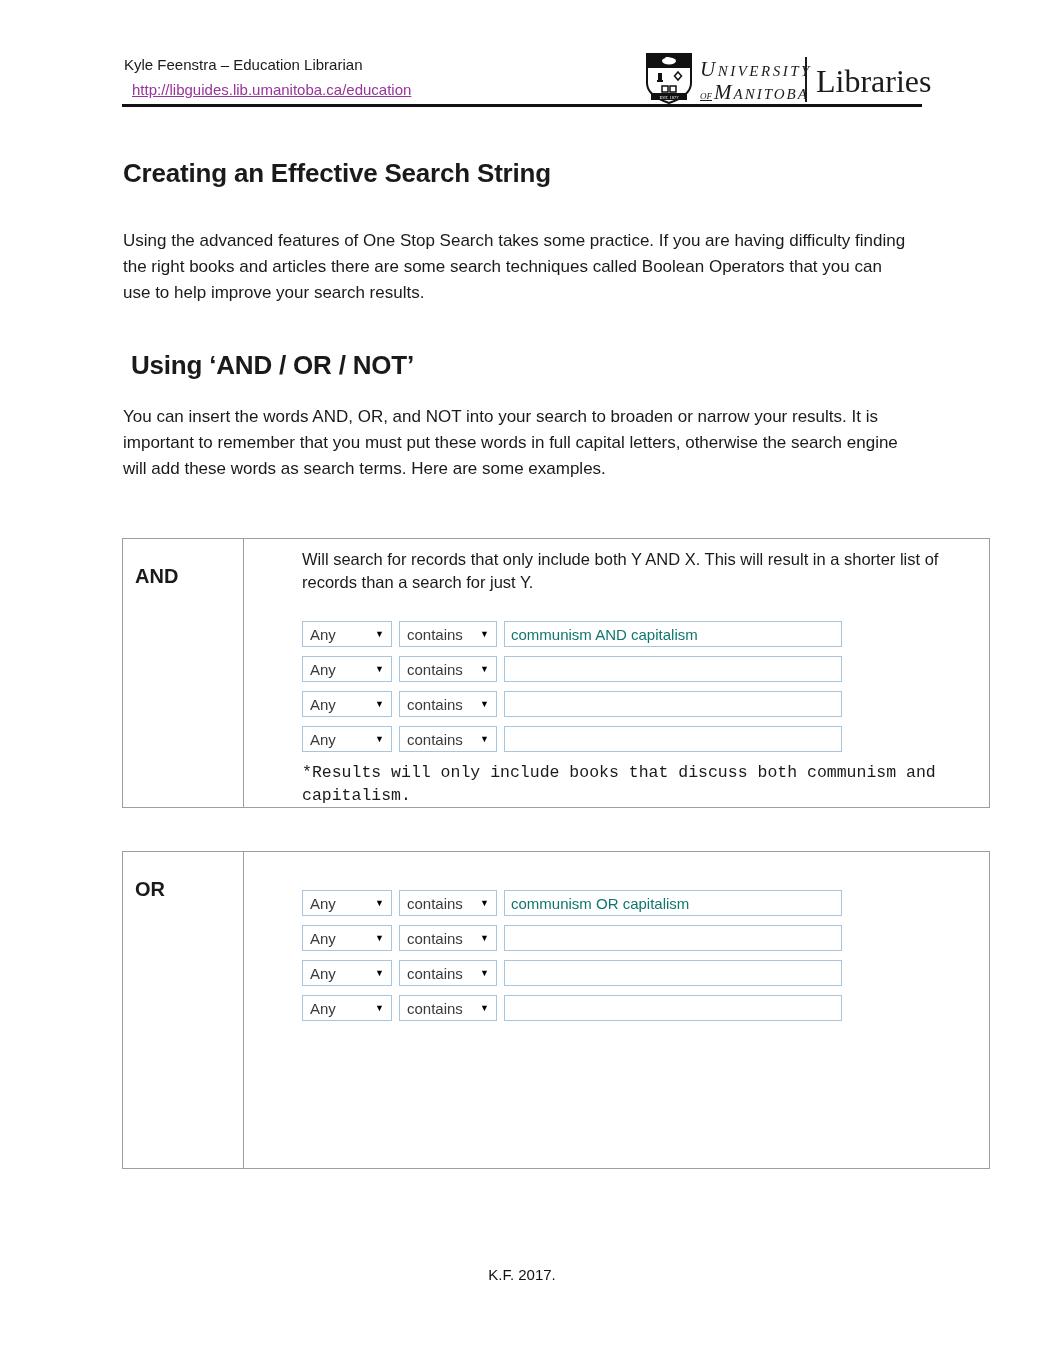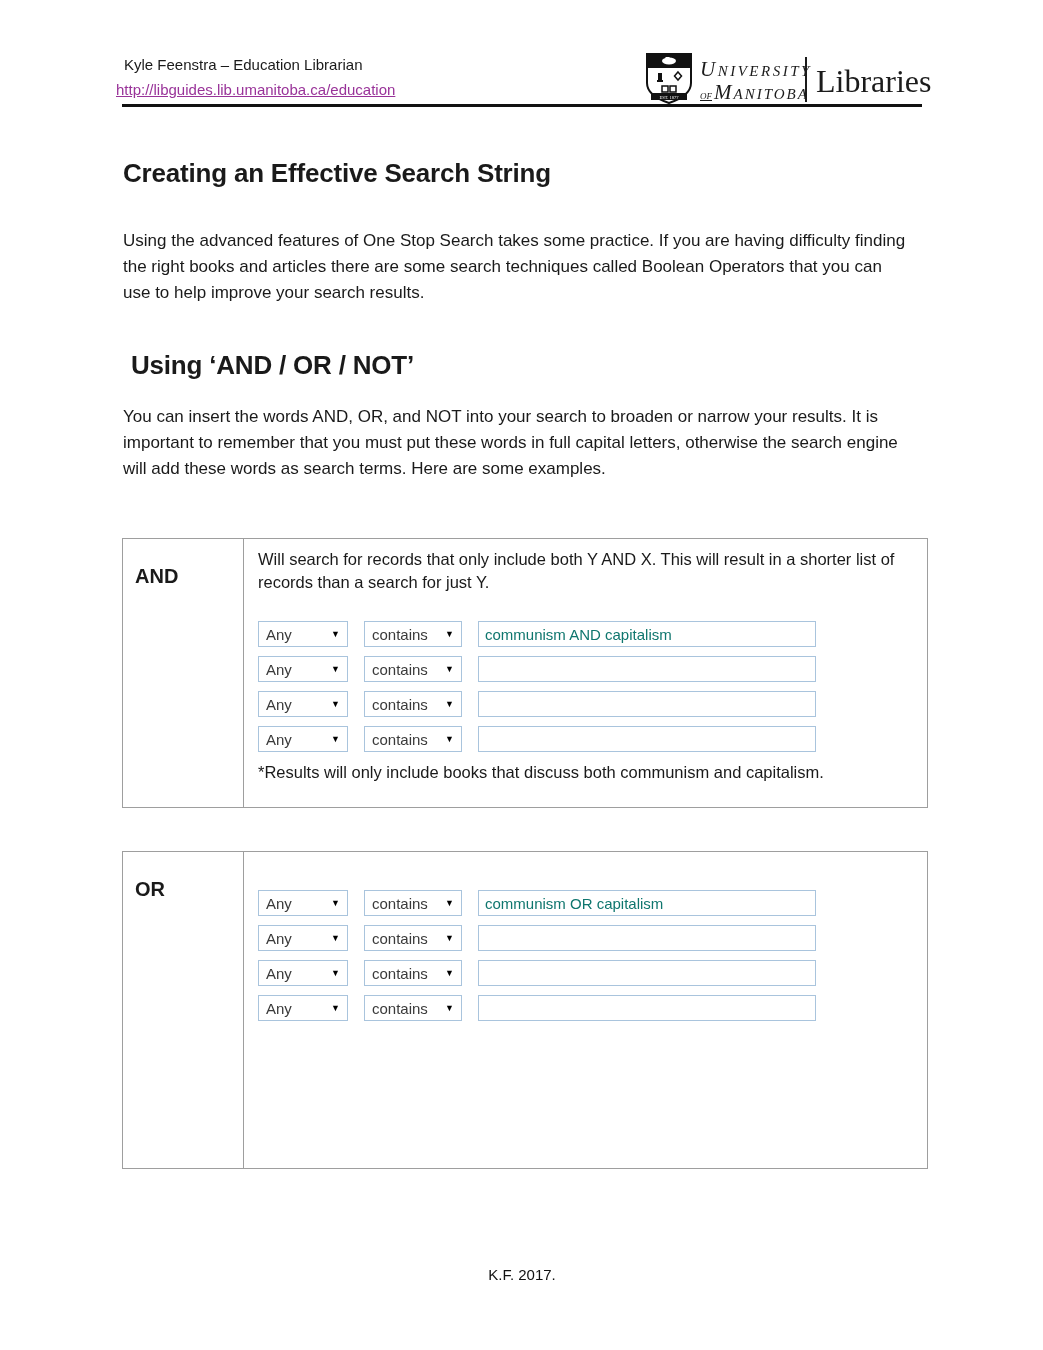--- a/index.html
+++ b/index.html
@@ -8,78 +8,79 @@
     background:#ffffff;
     font-family:"Liberation Sans", sans-serif;
     color:#1a1a1a;
     position:relative;
     overflow:hidden;
   }
   .abs{position:absolute;}
 
   
   .hdr-author{left:124px;top:56px;font-size:15px;}
-  .hdr-link{left:116px;top:81px;font-size:15px;text-decoration:underline;}
+  .hdr-link{left:132px;top:81px;font-size:15px;text-decoration:underline;}
   .hdr-rule{left:122px;top:104px;width:800px;height:3px;background:#111;}
 
   
   .crest{left:645px;top:53px;}
   .uom-text{left:700px;top:59px;font-family:"Liberation Serif", serif;color:#1b1b1b;line-height:1;font-style:italic;}
   .uom-l1{font-variant:small-caps;font-size:21px;letter-spacing:2.5px;}
   .uom-l2{font-variant:small-caps;font-size:21px;letter-spacing:2px;margin-top:2px;}
   .uom-of{font-size:13px;text-decoration:underline;letter-spacing:0;margin-right:2px;}
   .logo-bar{left:805px;top:57px;width:2px;height:45px;background:#1b1b1b;}
   .libraries{left:816px;top:63px;font-family:"Liberation Serif", serif;font-size:32px;color:#1b1b1b;}
 
   
   .h1{left:123px;top:158px;font-size:26px;font-weight:bold;letter-spacing:-0.2px;}
   .p1{left:123px;top:228px;width:785px;font-size:17px;line-height:26px;}
   .h2{left:131px;top:350px;font-size:26px;font-weight:bold;letter-spacing:-0.2px;}
   .p2{left:123px;top:404px;width:785px;font-size:17px;line-height:26px;}
 
   
   .op-table{
-    left:122px;width:806px;
+    left:122px;width:868px;
     border:1px solid #9e9e9e;
     box-sizing:border-box;
     display:flex;
     background:#fff;
+    gap:44px;
   }
   .op-table.and{top:538px;height:270px;}
   .op-table.or{top:851px;height:318px;}
   .op-cell{
     width:121px;flex:0 0 121px;
     border-right:1px solid #9e9e9e;
     box-sizing:border-box;
     padding:26px 0 0 12px;
     font-size:20px;font-weight:bold;
   }
   .body-cell{flex:1;padding:9px 14px 0 14px;box-sizing:border-box;}
   .desc{font-size:16.5px;line-height:23px;}
   .rows{margin-top:27px;}
   .rows.or-rows{margin-top:29px;}
   .srow{display:flex;height:26px;margin-bottom:9px;}
   .sel{
     display:flex;align-items:center;justify-content:space-between;
     border:1px solid #a9c4dd;background:#fff;
     height:26px;box-sizing:border-box;
     padding:0 7px;font-size:15px;color:#3a3a3a;
-    margin-right:16px;cursor:default;
+    margin-right:7px;cursor:default;
   }
   .sel-field{width:90px;}
   .sel-cond{width:98px;}
   .tri{font-size:9px;color:#000;margin-left:4px;}
   .ti{
     width:338px;height:26px;box-sizing:border-box;
     border:1px solid #a9c4dd;background:#fff;
     font-family:"Liberation Sans", sans-serif;
     font-size:15px;color:#0f766e;padding:0 6px;
   }
   .note{font-size:16.5px;line-height:23px;}
-  .note.and-note{margin-top:8px;}
+  .note.and-note{margin-top:8px;font-family:Liberation Mono, monospace;}
   .note.or-note{margin-top:28px;}
 
   
   .footer{left:122px;top:1266px;width:800px;text-align:center;font-size:15px;color:#111;}
 </style>
 </head>
 <body>
 
 <div class="abs hdr-author">Kyle Feenstra – Education Librarian</div>
 <a class="abs hdr-link" style="color:#993399;" href="#">http://libguides.lib.umanitoba.ca/education</a>

